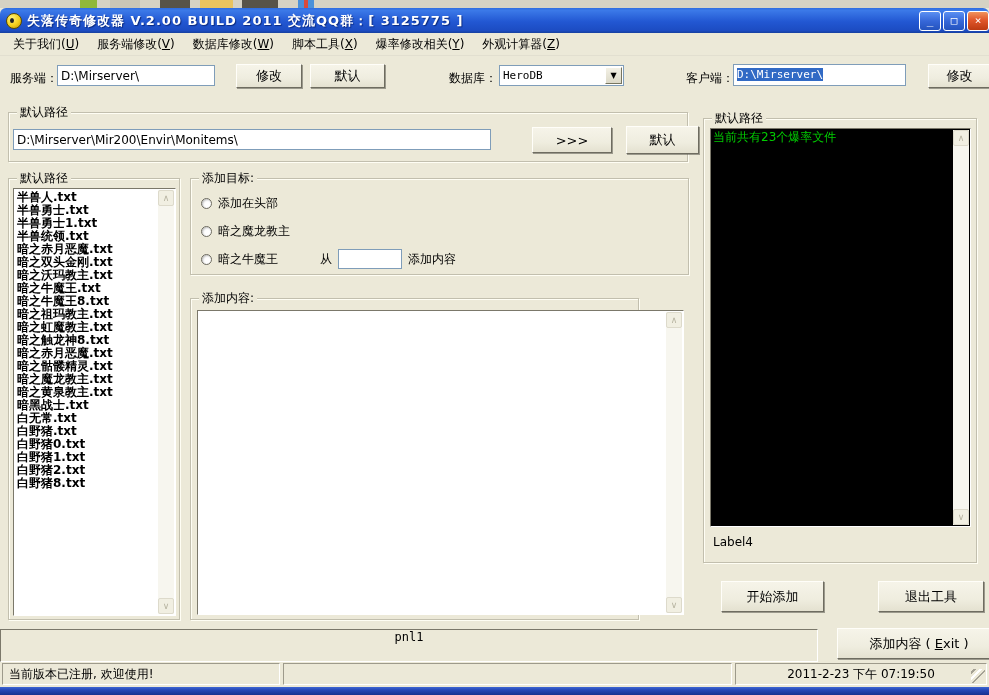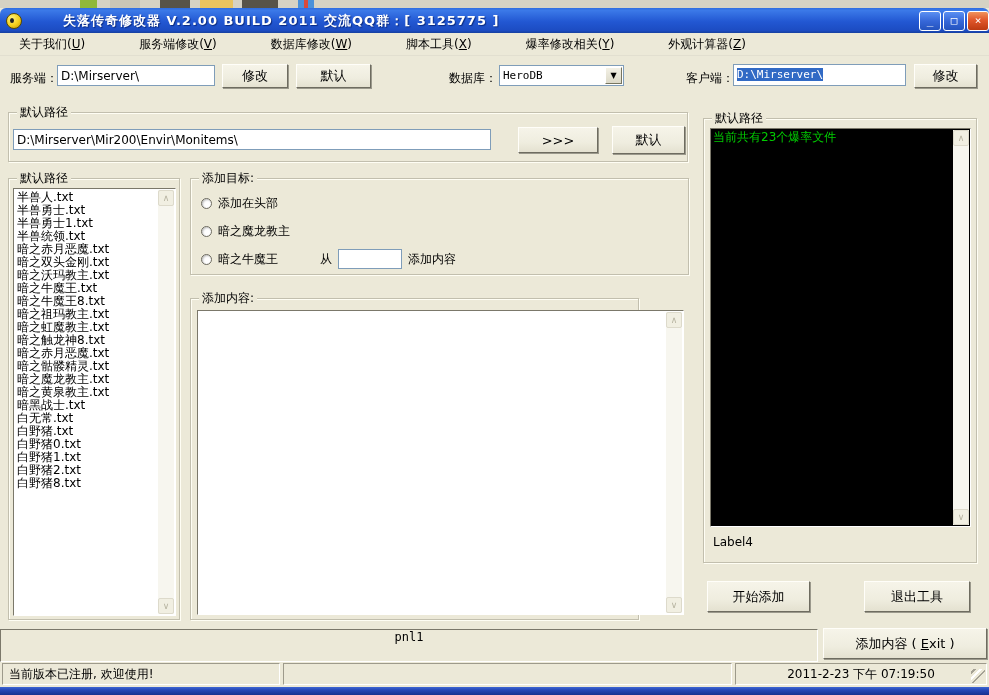--- a/index.html
+++ b/index.html
@@ -2,21 +2,21 @@
 <html><head>
 <meta charset="utf-8">
 <style>
   html,body { margin:0; padding:0; background:#ECE9D8; }
   * { box-sizing:border-box; }
   .win {
     position:relative; width:989px; height:695px; overflow:hidden;
     background:#ECE9D8; font-family:"DejaVu Sans","Liberation Sans",sans-serif;
     font-size:12px; color:#000;
   }
-  .abs { position:absolute;gap:36px; }
+  .abs { position:absolute; }
 
   
   .bg-strip { left:0; top:0; width:989px; height:8px; background:#D6D2C4; overflow:hidden; }
   .frag { position:absolute; top:0; height:8px; }
 
   
   .titlebar {
     left:0; top:8px; width:989px; height:25px;
     background:linear-gradient(180deg,#2E6CE0 0%,#3B79E8 10%,#2257D2 55%,#1C4CC2 90%,#16409F 100%);
     border-radius:6px 6px 0 0; display:flex; align-items:center;
@@ -39,39 +39,40 @@
     background:linear-gradient(180deg,#5B90F2 0%,#3667D8 50%,#2453BE 100%);
     font-family:"DejaVu Sans Mono",monospace;
   }
   .tb-btn.close {
     background:linear-gradient(180deg,#F0935C 0%,#E1572B 45%,#BC3A12 100%);
   }
 
   
   .menubar {
     left:0; top:33px; width:989px; height:23px; background:#ECE9D8;
-    display:flex; align-items:center; padding-left:10px;
+    display:flex; align-items:center; padding-left:4px;
     border-bottom:1px solid #E2DFD0;
   }
   .menu-item { padding:0 9px; line-height:22px; white-space:nowrap; cursor:default; }
   u { text-decoration:underline; }
 
   
   .field {
     background:#fff; border:1px solid #7F9DB9; padding:1px 3px;
     font-family:"DejaVu Sans","Liberation Sans",sans-serif; font-size:12px;
     line-height:17px; white-space:nowrap; overflow:hidden;
   }
   input.field { outline:none; }
   .btn {
     background:linear-gradient(180deg,#F6F4E9 0%,#EFEDDF 60%,#E4E1D0 100%);
     border:1px solid; border-color:#FFFEF9 #6E6C60 #6E6C60 #FFFEF9;
     box-shadow:1px 1px 0 rgba(90,88,78,.55);
     text-align:center; cursor:default; display:flex; align-items:center; justify-content:center;
     font-size:13px;
+    margin-left:14px;
   }
   .groupbox {
     border:1px solid #C2BFAE;
     box-shadow:inset 1px 1px 0 #FFFEF4, 1px 1px 0 #FFFEF4;
   }
   .groupbox-label {
     position:absolute; top:-8px; left:8px; background:#ECE9D8; padding:0 3px;
     line-height:15px; white-space:nowrap;
   }
   .sunken { border:1px solid; border-color:#7B786A #FFF #FFF #7B786A; background:#fff; }
@@ -88,21 +89,21 @@
 
   
   .radio-row { position:absolute; display:flex; align-items:center; }
   .radio {
     width:11px; height:11px; border-radius:50%; background:#fff;
     border:1px solid #6C6A5E; box-shadow:inset 1px 1px 2px rgba(0,0,0,.25);
     margin-right:6px; flex:0 0 auto;
   }
 
   
-  .list-item { line-height:13px; padding-left:2px; white-space:nowrap; }
+  .list-item { line-height:13px; padding-left:2px; white-space:nowrap;font-weight:bold; }
 
   
   .console { background:#000; color:#00CC00; padding:2px 3px; line-height:14px; }
 
   
   .status-sec {
     position:absolute; top:0; height:22px;
     border:1px solid; border-color:#9D9A8B #FFF #FFF #9D9A8B;
     background:#ECE9D8; display:flex; align-items:center;
   }

